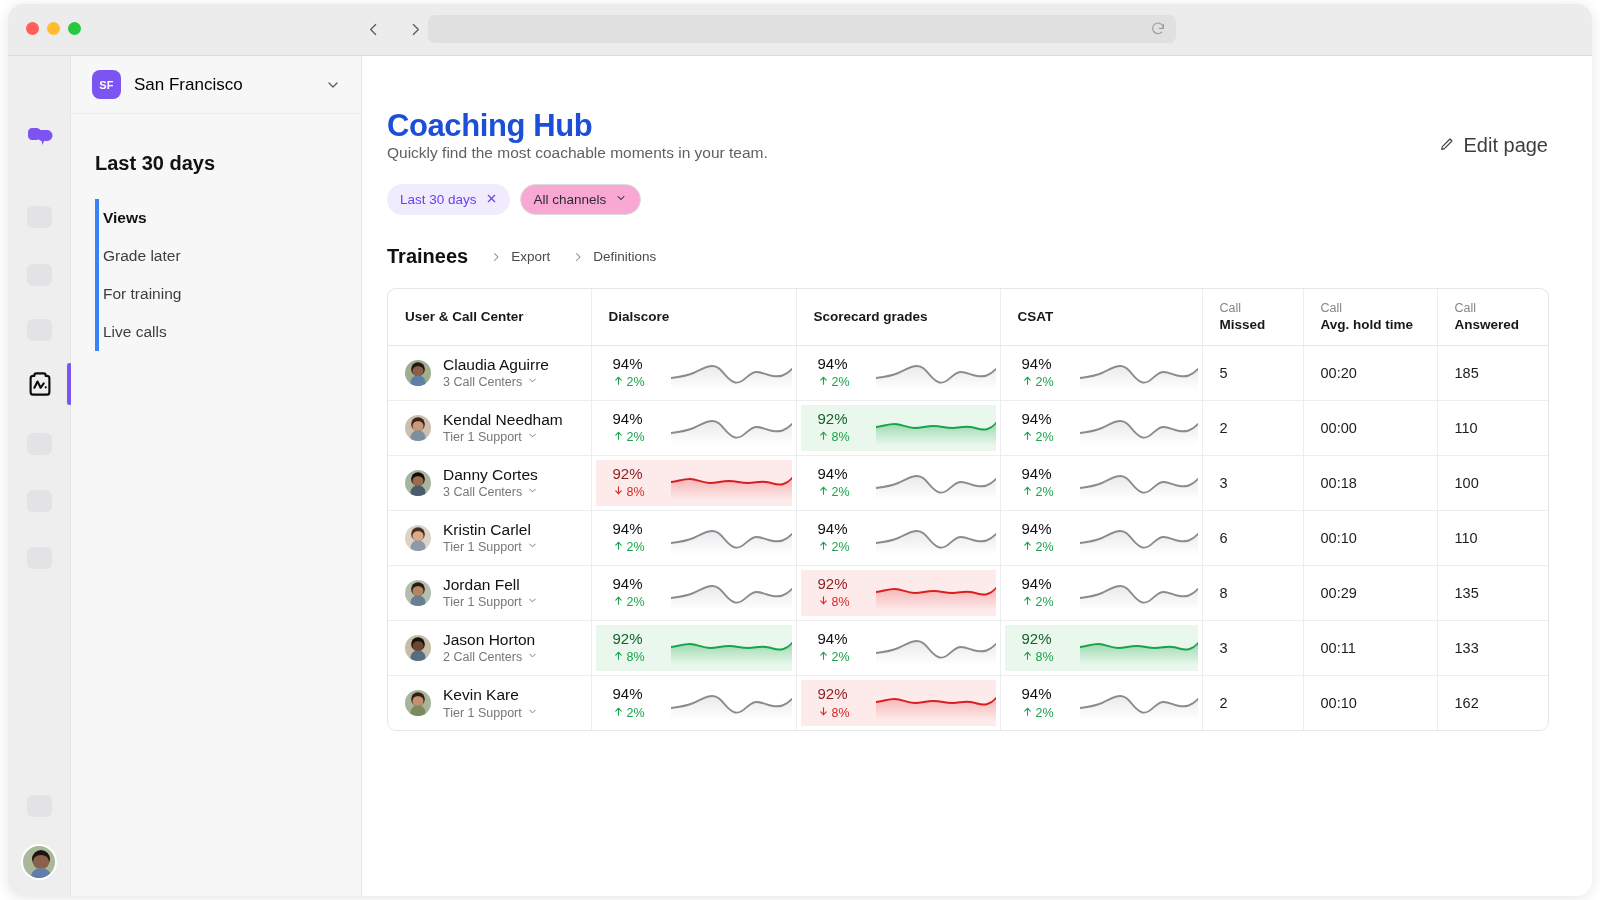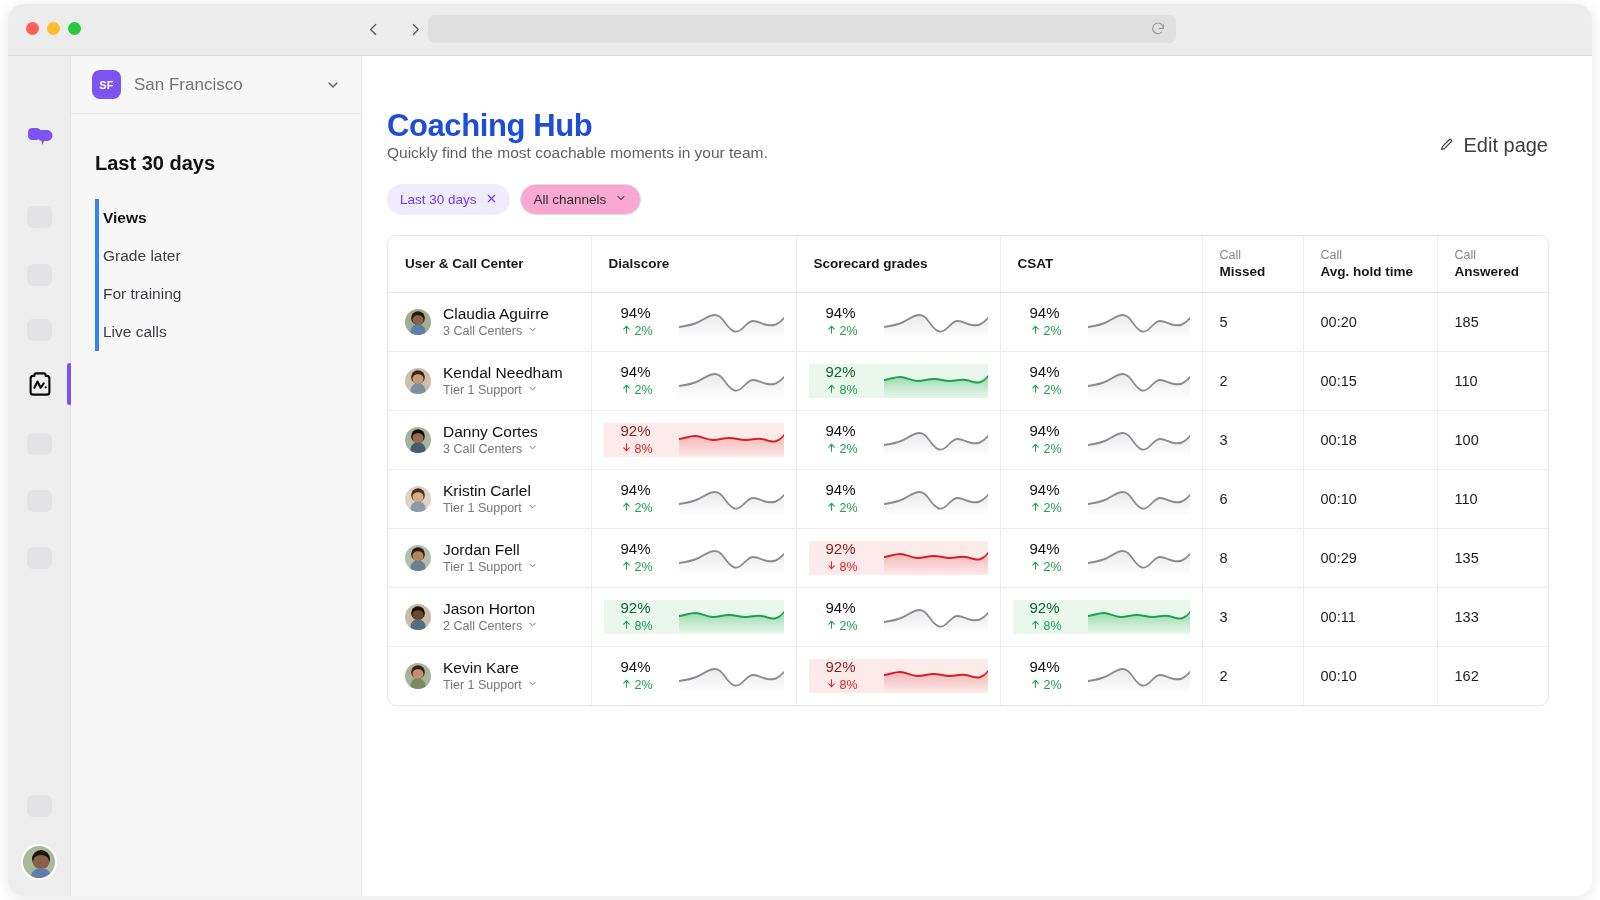--- a/index.html
+++ b/index.html
@@ -111,21 +111,21 @@
     height: 58px; padding: 0 20px 0 21px;
     border-bottom: 1px solid #ebebed;
     cursor: pointer;
   }
   .ws-badge {
     width: 29px; height: 29px; border-radius: 8px;
     background: #7c54f2; color: #fff;
     font-size: 11px; font-weight: bold; letter-spacing: .3px;
     display: flex; align-items: center; justify-content: center;
   }
-  .ws-name { font-size: 17px; color: #737373; flex: 1; }
+  .ws-name { font-size: 17px; color: #000000; flex: 1; }
   .ws-chev { color: #5a5a5e; display: flex; }
 
   .side-title {
     font-size: 20px; font-weight: bold; color: #121214;
     padding: 38px 0 0 24px;
   }
   .side-nav {
     margin: 24px 0 0 24px;
     padding-left: 4px;
     border-left: 4px solid #3b82f6;
@@ -208,21 +208,21 @@
 
   .user-cell { display: flex; align-items: center; gap: 12px; }
   .avatar { width: 26px; height: 26px; border-radius: 50%; overflow: hidden; flex: 0 0 26px; }
   .u-name { font-size: 15.5px; color: #111114; line-height: 1.15; }
   .u-sub {
     display: flex; align-items: center; gap: 5px;
     font-size: 12.5px; color: #76767d; margin-top: 2px; cursor: pointer;
   }
 
   
-  .metric-td { padding: 12px; position: relative; }
+  .metric-td { padding: 4px; position: relative; }
   .metric {
     display: flex; align-items: center;
     height: 100%; padding: 0 0 0 17px;
   }
   .metric.pos { background: #e9f7ec; }
   .metric.neg { background: #fdeaea; }
   .m-left { width: 48px; flex: 0 0 48px; }
   .m-val { font-size: 15px; color: #111114; line-height: 1.1; }
   .metric.pos .m-val { color: #14632c; }
   .metric.neg .m-val { color: #8d1f1f; }
@@ -358,20 +358,39 @@
           <div class="chip plain">
             <span>All channels</span>
             <span>
               <svg width="12" height="12" viewBox="0 0 24 24" fill="none" stroke="currentColor" stroke-width="2.1" stroke-linecap="round" stroke-linejoin="round">
                     <polyline points="6 9 12 15 18 9"></polyline>
                   </svg>
             </span>
           </div>
         </div>
 
+        <div class="section-row">
+          <div class="section-title">Trainees</div>
+          <div class="crumb">
+            <span class="cr-chev">
+              <svg width="12" height="12" viewBox="0 0 24 24" fill="none" stroke="currentColor" stroke-width="2.1" stroke-linecap="round" stroke-linejoin="round">
+                    <polyline points="9 5 16 12 9 19"></polyline>
+                  </svg>
+            </span>
+            <span>Export</span>
+          </div>
+          <div class="crumb">
+            <span class="cr-chev">
+              <svg width="12" height="12" viewBox="0 0 24 24" fill="none" stroke="currentColor" stroke-width="2.1" stroke-linecap="round" stroke-linejoin="round">
+                    <polyline points="9 5 16 12 9 19"></polyline>
+                  </svg>
+            </span>
+            <span>Definitions</span>
+          </div>
+        </div>
 
         <div class="tbl">
           <table>
             <colgroup>
               <col style="width:203px">
                   <col style="width:205px">
                   <col style="width:204px">
               <col style="width:202px">
                   <col style="width:101px">
                   <col style="width:134px">
@@ -593,21 +612,21 @@
       <stop offset="100%" stop-color="#d8d8dc" stop-opacity="0"></stop>
     </linearGradient>
                             </defs>
     <path d="M0,22 C10,21 18,20 26,17 C34,14 40,10 48,10 C56,10 60,17 66,22 C72,27 76,28 82,25 C88,22 92,16 99,16 C106,16 110,19 118,20 C126,21 132,20 140,13 L140,34 L0,34 Z" fill="url(#g1c)"></path>
     <path d="M0,22 C10,21 18,20 26,17 C34,14 40,10 48,10 C56,10 60,17 66,22 C72,27 76,28 82,25 C88,22 92,16 99,16 C106,16 110,19 118,20 C126,21 132,20 140,13" fill="none" stroke="#8a8a90" stroke-width="1.9" stroke-linecap="round" stroke-linejoin="round"></path>
   </svg>
                         </div>
     </div>
   </td>
     <td><span class="sm-num">2</span></td>
-    <td><span class="sm-num">00:15</span></td>
+    <td><span class="sm-num">00:00</span></td>
     <td><span class="sm-num">110</span></td>
   </tr>
 
   <tr>
     <td>
       <div class="user-cell">
         <span class="avatar"><svg width="26" height="26" viewBox="0 0 36 36">
     <rect width="36" height="36" fill="#a8b4a0"></rect>
     <circle cx="18" cy="12.5" r="9.5" fill="#120d0a"></circle>
     <path d="M18 8.5c4.6 0 7.6 2.8 7.6 6.6S22.6 22 18 22s-7.6-2.8-7.6-6.9S13.4 8.5 18 8.5z" fill="#9c6b4a"></path>

